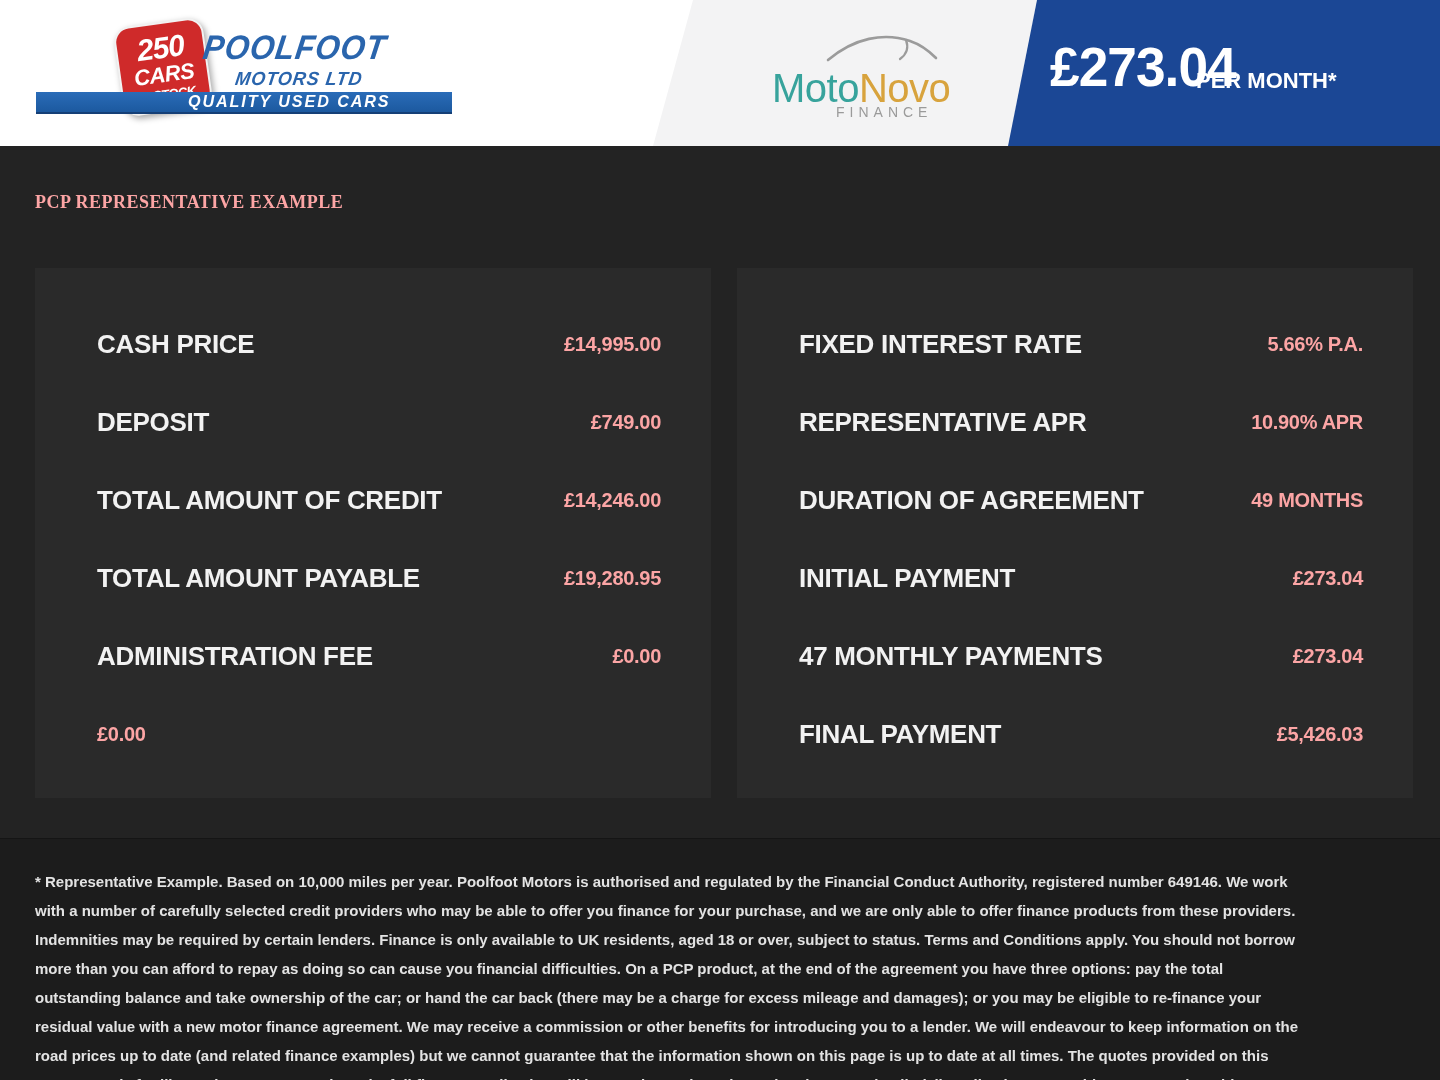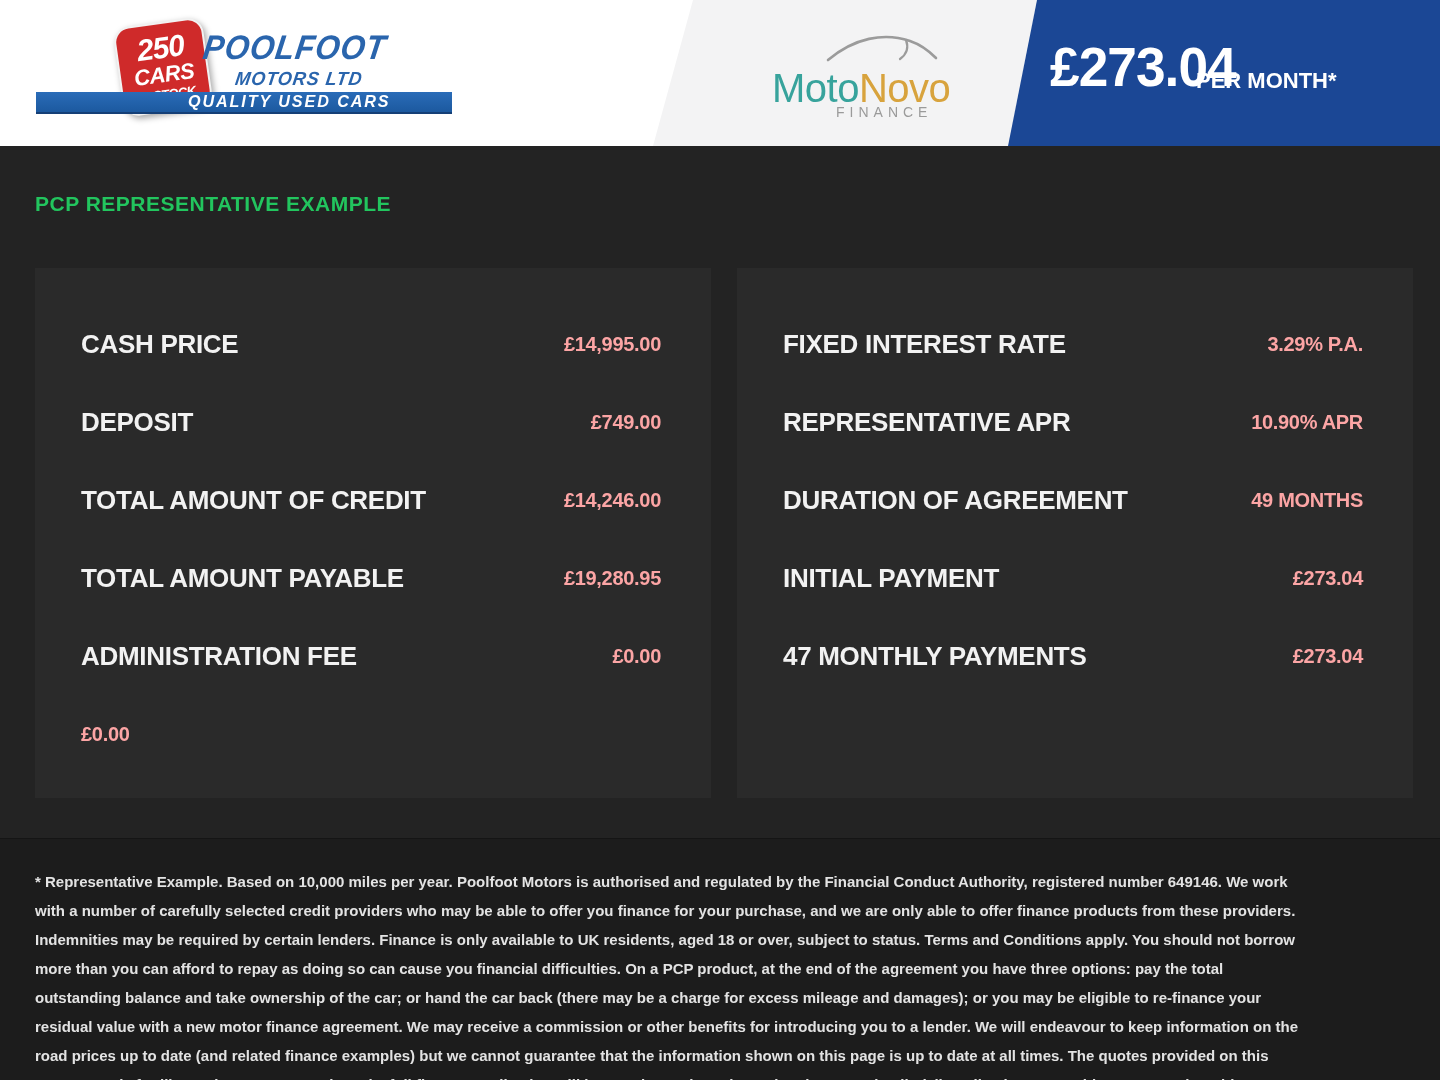--- a/index.html
+++ b/index.html
@@ -43,27 +43,27 @@
   .mn-sub { position:absolute; left:64px; top:74px; font-size:14px; color:#9a9a9a; letter-spacing:5px; }
 
   
   .pb-amount { position:absolute; left:1050px; top:34px; color:#ffffff;
     font-size:56px; font-weight:bold; letter-spacing:-1px; transform:scaleX(0.95); transform-origin:left top; }
   .pb-period { position:absolute; left:1196px; top:68px; color:#ffffff;
     font-size:22px; font-weight:bold; letter-spacing:0px; }
 
   
   .main { position:relative; width:1440px; height:692px; background:#232323; }
-  .page-title { position:absolute; left:35px; top:46px; color:#22c55e;
-    font-size:21px; font-weight:bold; letter-spacing:0.5px; }
+  .page-title { position:absolute; left:35px; top:46px; color:#fca5a5;
+    font-size:18px; font-weight:bold; letter-spacing:0.5px;font-family:Liberation Serif, serif; }
   .panel { position:absolute; top:122px; width:676px; height:530px; background:#2a2a2a;
     padding:37px 50px 0 46px; }
   .panel-left { left:35px; }
   .panel-right { left:737px; }
-  .finance-row { display:flex; justify-content:space-between; align-items:center; height:78px; }
+  .finance-row { display:flex; justify-content:space-between; align-items:center; height:78px;margin-left:16px; }
   .row-label { color:#f2f2f2; font-size:26px; font-weight:bold; letter-spacing:-0.3px; }
   .row-value { color:#fca5a5; font-size:20px; font-weight:bold; letter-spacing:-0.3px; }
 
   
   .footer { position:relative; width:1440px; height:242px; background:#1c1c1c;
     border-top:1px solid #151515; padding:28px 35px 0 35px; }
   .footer p { width:1268px; color:#e3e3e3; font-size:15px; font-weight:bold; line-height:29px; }
 </style>
 </head>
 <body>
@@ -123,36 +123,40 @@
       <span class="row-value">£0.00</span>
     </div>
     <div class="finance-row">
       <span class="row-value">£0.00</span>
     </div>
   </section>
 
   <section class="panel panel-right">
     <div class="finance-row">
       <span class="row-label">FIXED INTEREST RATE</span>
-      <span class="row-value">3.29% P.A.</span>
+      <span class="row-value">5.66% P.A.</span>
     </div>
     <div class="finance-row">
       <span class="row-label">REPRESENTATIVE APR</span>
       <span class="row-value">10.90% APR</span>
     </div>
     <div class="finance-row">
       <span class="row-label">DURATION OF AGREEMENT</span>
       <span class="row-value">49 MONTHS</span>
     </div>
     <div class="finance-row">
       <span class="row-label">INITIAL PAYMENT</span>
       <span class="row-value">£273.04</span>
     </div>
     <div class="finance-row">
       <span class="row-label">47 MONTHLY PAYMENTS</span>
       <span class="row-value">£273.04</span>
     </div>
+    <div class="finance-row">
+      <span class="row-label">FINAL PAYMENT</span>
+      <span class="row-value">£5,426.03</span>
+    </div>
   </section>
 </div>
 
 <div class="footer">
   <p>* Representative Example. Based on 10,000 miles per year. Poolfoot Motors is authorised and regulated by the Financial Conduct Authority, registered number 649146. We work with a number of carefully selected credit providers who may be able to offer you finance for your purchase, and we are only able to offer finance products from these providers. Indemnities may be required by certain lenders. Finance is only available to UK residents, aged 18 or over, subject to status. Terms and Conditions apply. You should not borrow more than you can afford to repay as doing so can cause you financial difficulties. On a PCP product, at the end of the agreement you have three options: pay the total outstanding balance and take ownership of the car; or hand the car back (there may be a charge for excess mileage and damages); or you may be eligible to re-finance your residual value with a new motor finance agreement. We may receive a commission or other benefits for introducing you to a lender. We will endeavour to keep information on the road prices up to date (and related finance examples) but we cannot guarantee that the information shown on this page is up to date at all times. The quotes provided on this page are only for illustrative purposes only and a full finance application will have to be made to determine the exact details (all applications are subject to an underwriting decision and are subject to status). Poolfoot Motors acts as a credit broker and not a lender. Address: Radcliffe Road, Fleetwood, FY7 6UJ</p>
 </div>
 
 </body></html>

